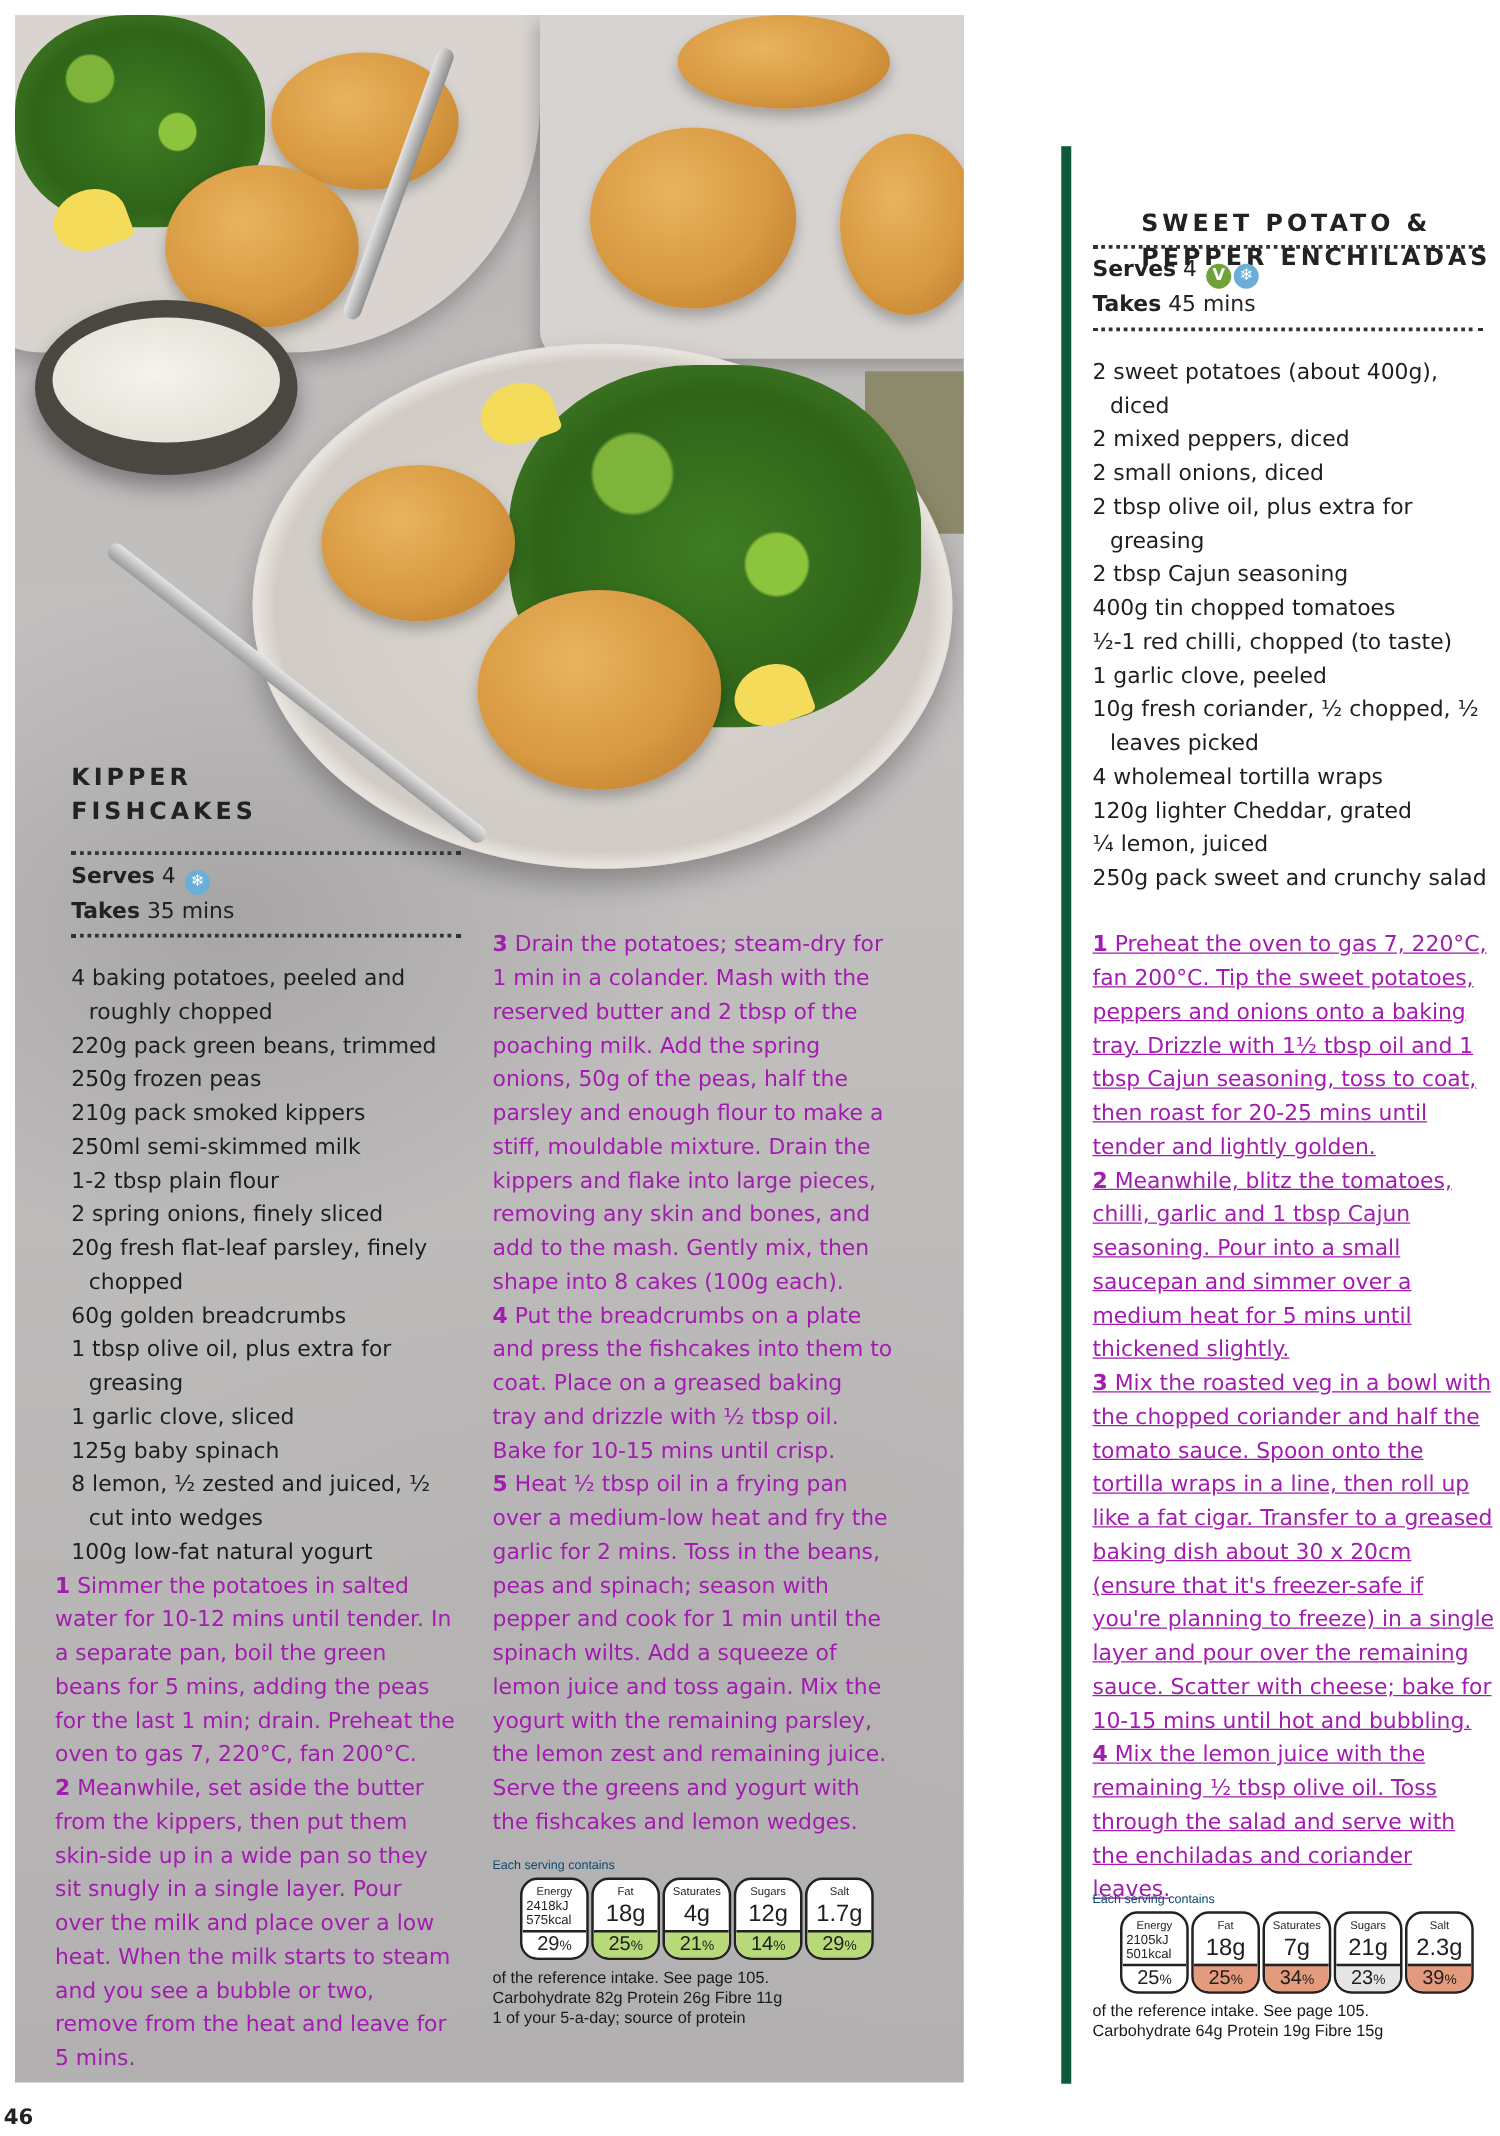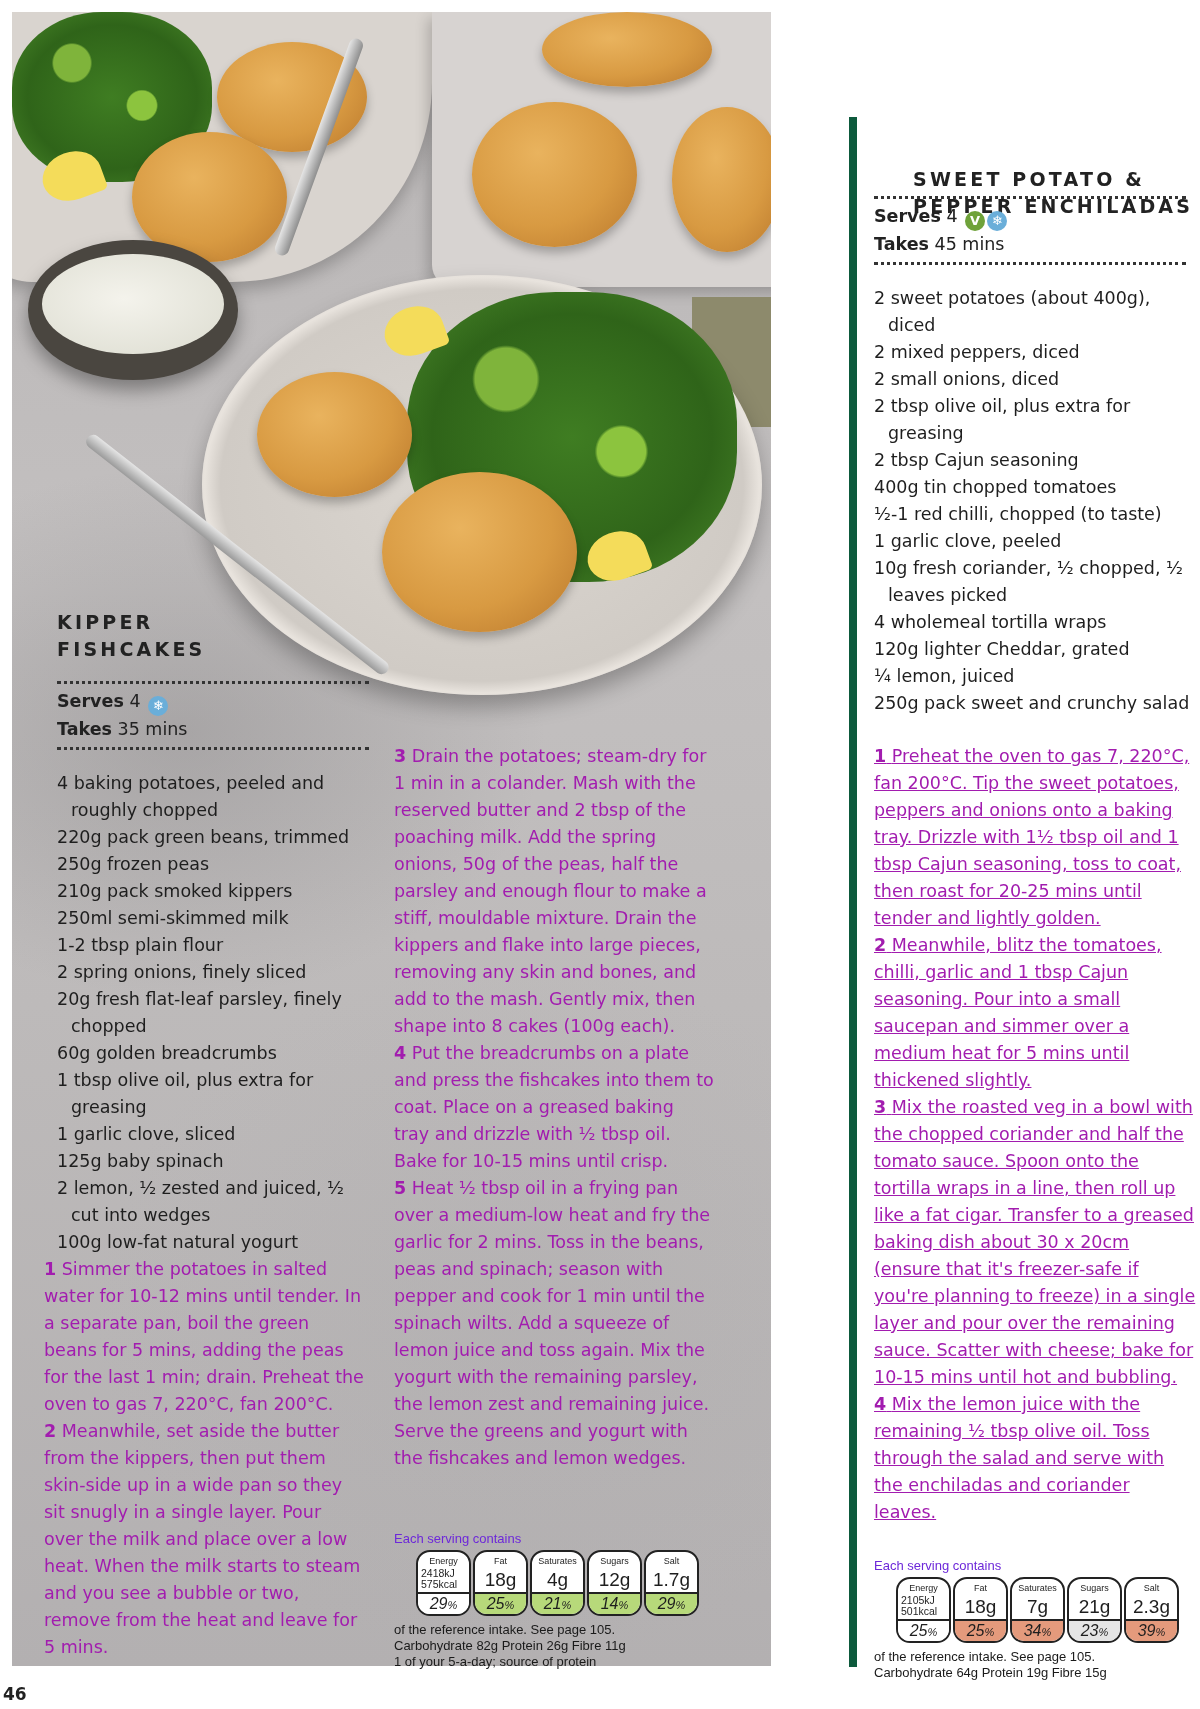--- a/index.html
+++ b/index.html
@@ -46,27 +46,27 @@
   .steps { position:absolute; font-size:17.5px; line-height:27px; color:#a21caf; }
   .steps p { margin:0; }
   .steps b { font-weight:bold; }
   .badge { display:inline-block; width:20px; height:20px; border-radius:50%; vertical-align:-3px; margin-left:2px;
            color:#fff; font-size:13px; line-height:20px; text-align:center; font-weight:bold; }
   .badge.veg { background:#6fa23a; }
   .badge.frz { background:#6aaed9; }
 
   
   .nut { position:absolute; font-family:"Liberation Sans", sans-serif; }
-  .nut .head { font-size:13px; color:#6d28d9; margin-bottom:4px;margin-top:44px; }
+  .nut .head { font-size:10px; color:#0c4a6e; margin-bottom:4px; }
   .nut .cells { display:flex; gap:2px;padding-left:22px; }
   .nut .cell { width:51px; border:2px solid #222; border-radius:14px 14px 14px 14px; background:#fff; overflow:hidden; text-align:center; }
   .nut .cell .lbl { font-size:9px; padding-top:4px; height:12px; }
   .nut .cell .val { font-size:19px; font-weight:normal; height:24px; line-height:24px; }
   .nut .cell .val.small { font-size:10.5px; line-height:11px; text-align:left; padding-left:3px; }
-  .nut .cell .pct { font-size:16px; border-top:2px solid #222; height:20px; line-height:20px;font-style:italic; }
+  .nut .cell .pct { font-size:16px; border-top:2px solid #222; height:20px; line-height:20px; }
   .nut .cell .pct small { font-size:11px; }
   .nut .foot { font-size:13px; line-height:16px; color:#1a1a1a; margin-top:6px; }
 
   .green-bar { position:absolute; left:849px; top:117px; width:8px; height:1550px; background:#0d5a3c; }
   .page-num { position:absolute; left:3px; top:1684px; font-size:17px; font-weight:bold; color:#222; }
 </style>
 </head>
 <body>
 
 <div class="photo">
@@ -109,21 +109,21 @@
   <li>250g frozen peas</li>
   <li>210g pack smoked kippers</li>
   <li>250ml semi-skimmed milk</li>
   <li>1-2 tbsp plain flour</li>
   <li>2 spring onions, finely sliced</li>
   <li>20g fresh flat-leaf parsley, finely chopped</li>
   <li>60g golden breadcrumbs</li>
   <li>1 tbsp olive oil, plus extra for greasing</li>
   <li>1 garlic clove, sliced</li>
   <li>125g baby spinach</li>
-  <li>2 lemon, ½ zested and juiced, ½ cut into wedges</li>
+  <li>8 lemon, ½ zested and juiced, ½ cut into wedges</li>
   <li>100g low-fat natural yogurt</li>
 </ul>
 
 <div class="steps" style="left:44px;top:1256px;width:320px;">
   <p><b>1</b> <span>Simmer the potatoes in salted water for 10-12 mins until tender. In a separate pan, boil the green beans for 5 mins, adding the peas for the last 1 min; drain. Preheat the oven to gas 7, 220°C, fan 200°C.</span></p>
   <p><b>2</b> <span>Meanwhile, set aside the butter from the kippers, then put them skin-side up in a wide pan so they sit snugly in a single layer. Pour over the milk and place over a low heat. When the milk starts to steam and you see a bubble or two, remove from the heat and leave for 5 mins.</span></p>
 </div>
 
 <div class="steps" style="left:394px;top:743px;width:320px;">
   <p><b>3</b> <span>Drain the potatoes; steam-dry for 1 min in a colander. Mash with the reserved butter and 2 tbsp of the poaching milk. Add the spring onions, 50g of the peas, half the parsley and enough flour to make a stiff, mouldable mixture. Drain the kippers and flake into large pieces, removing any skin and bones, and add to the mash. Gently mix, then shape into 8 cakes (100g each).</span></p>

